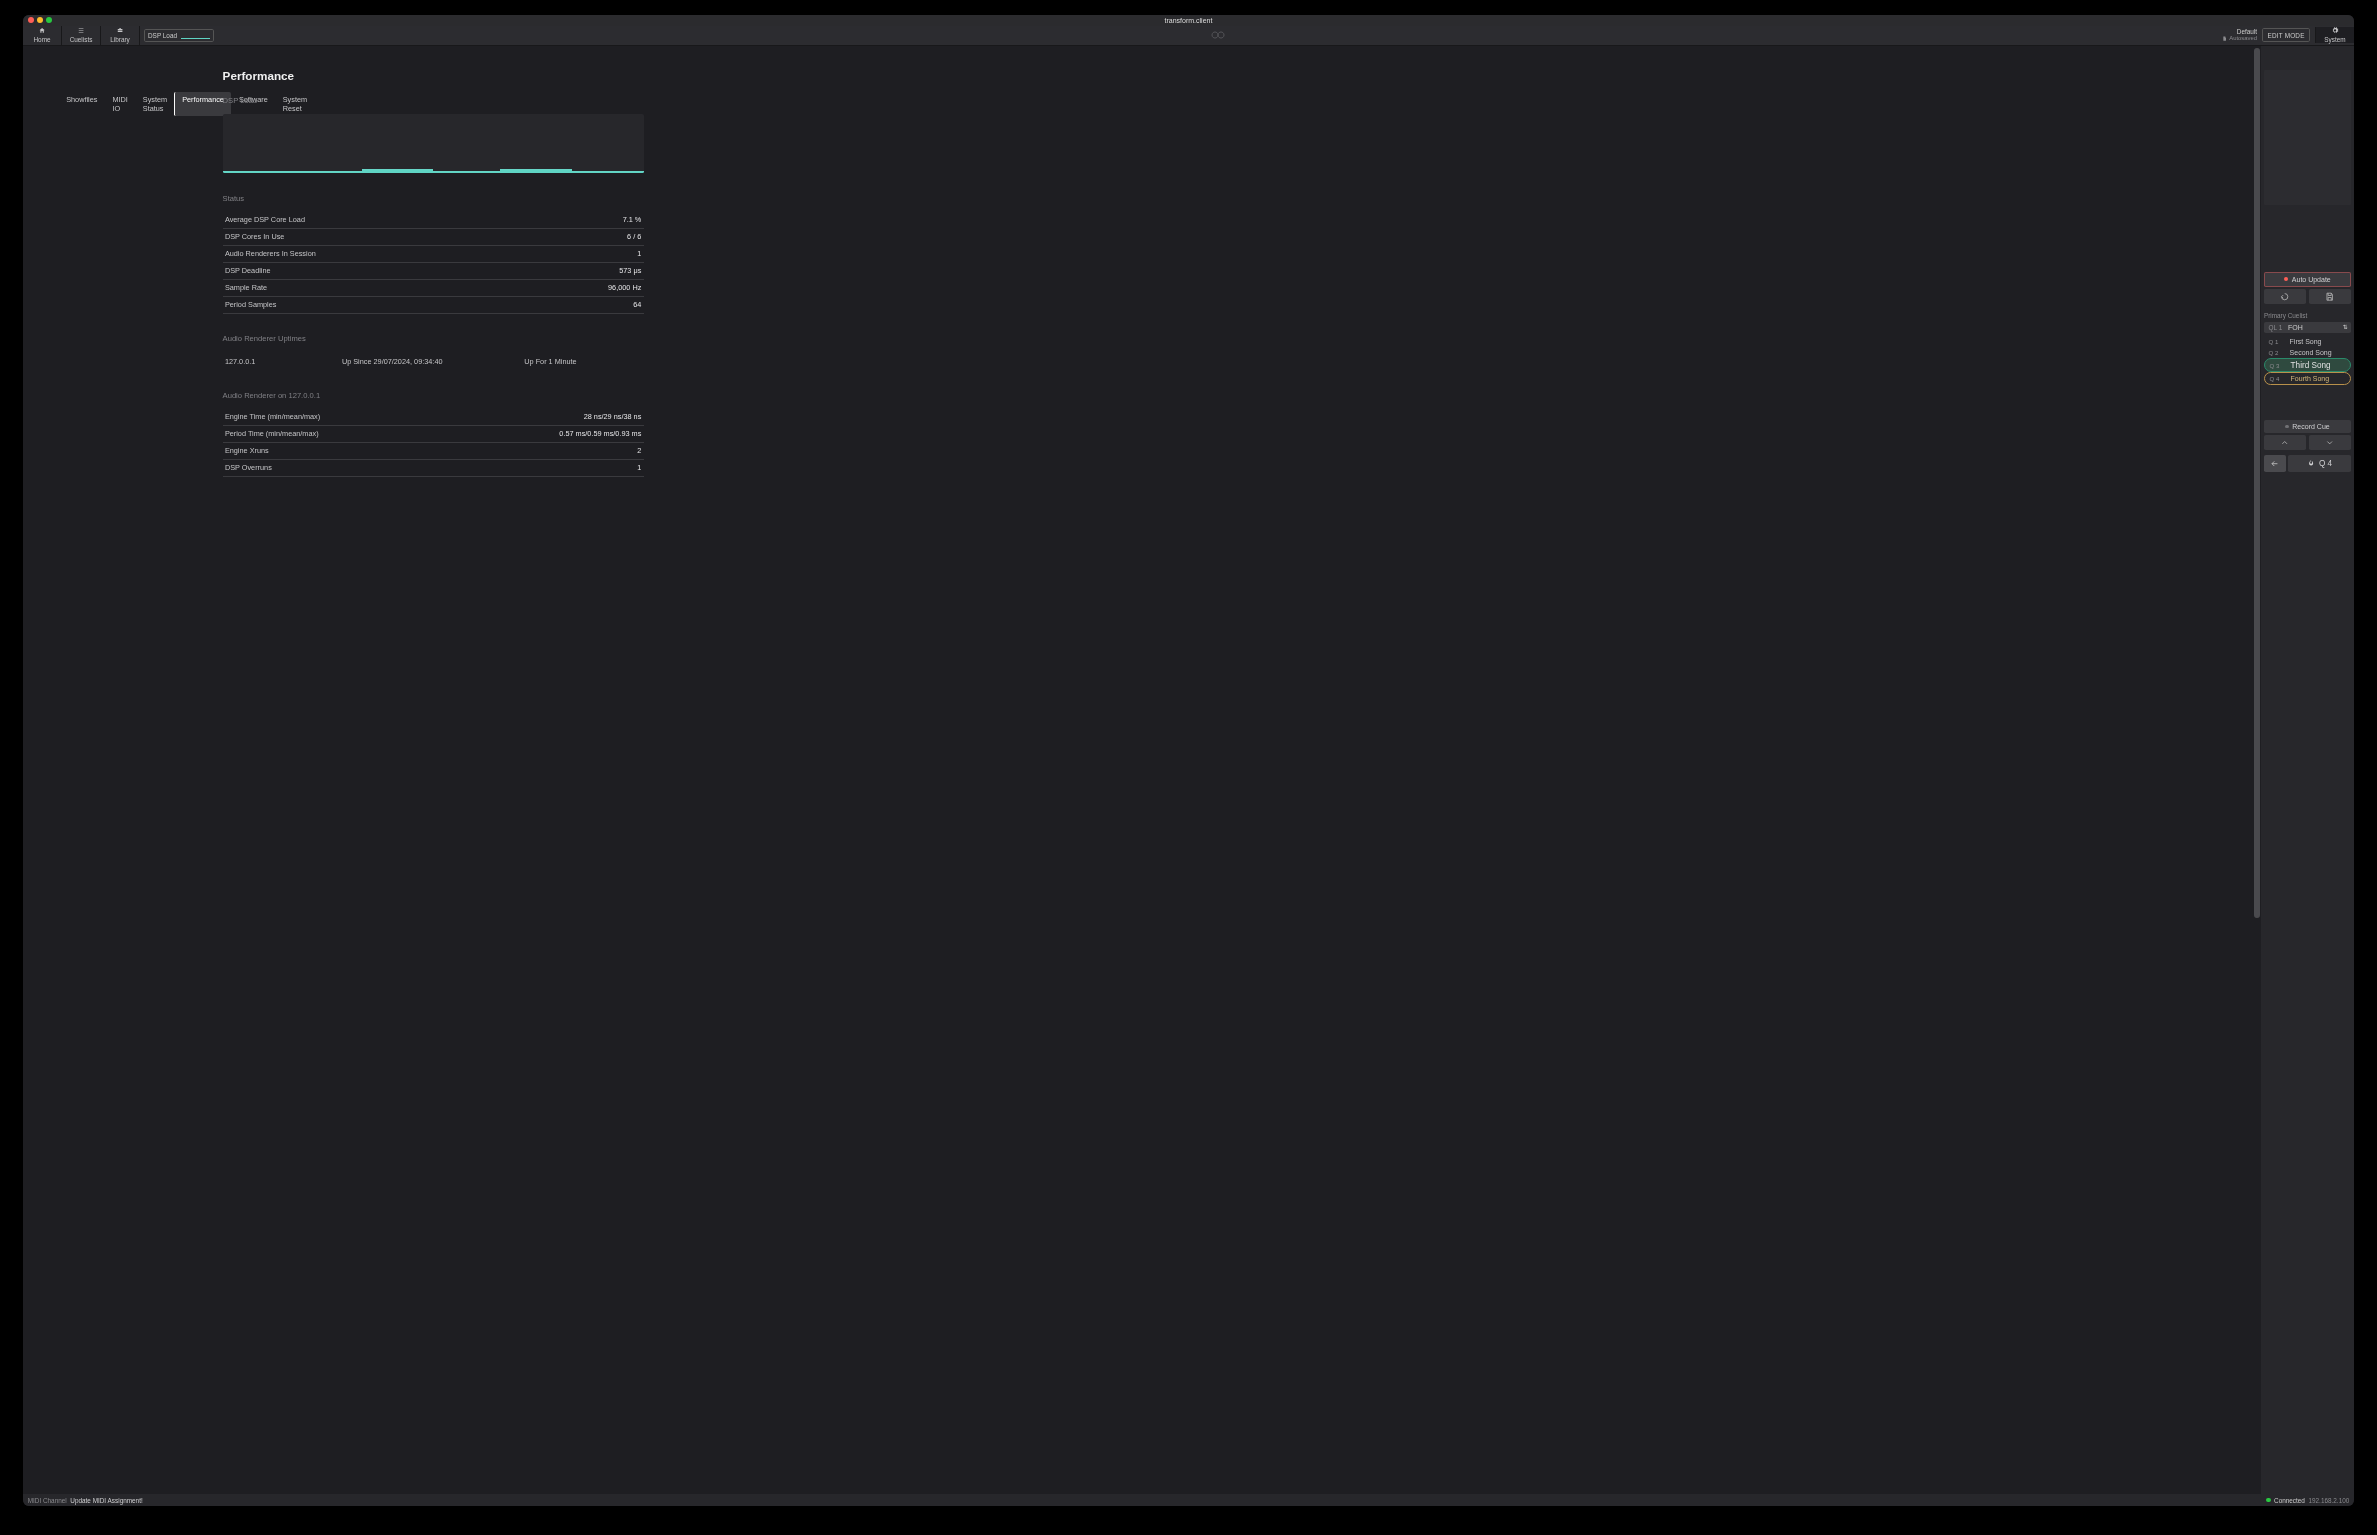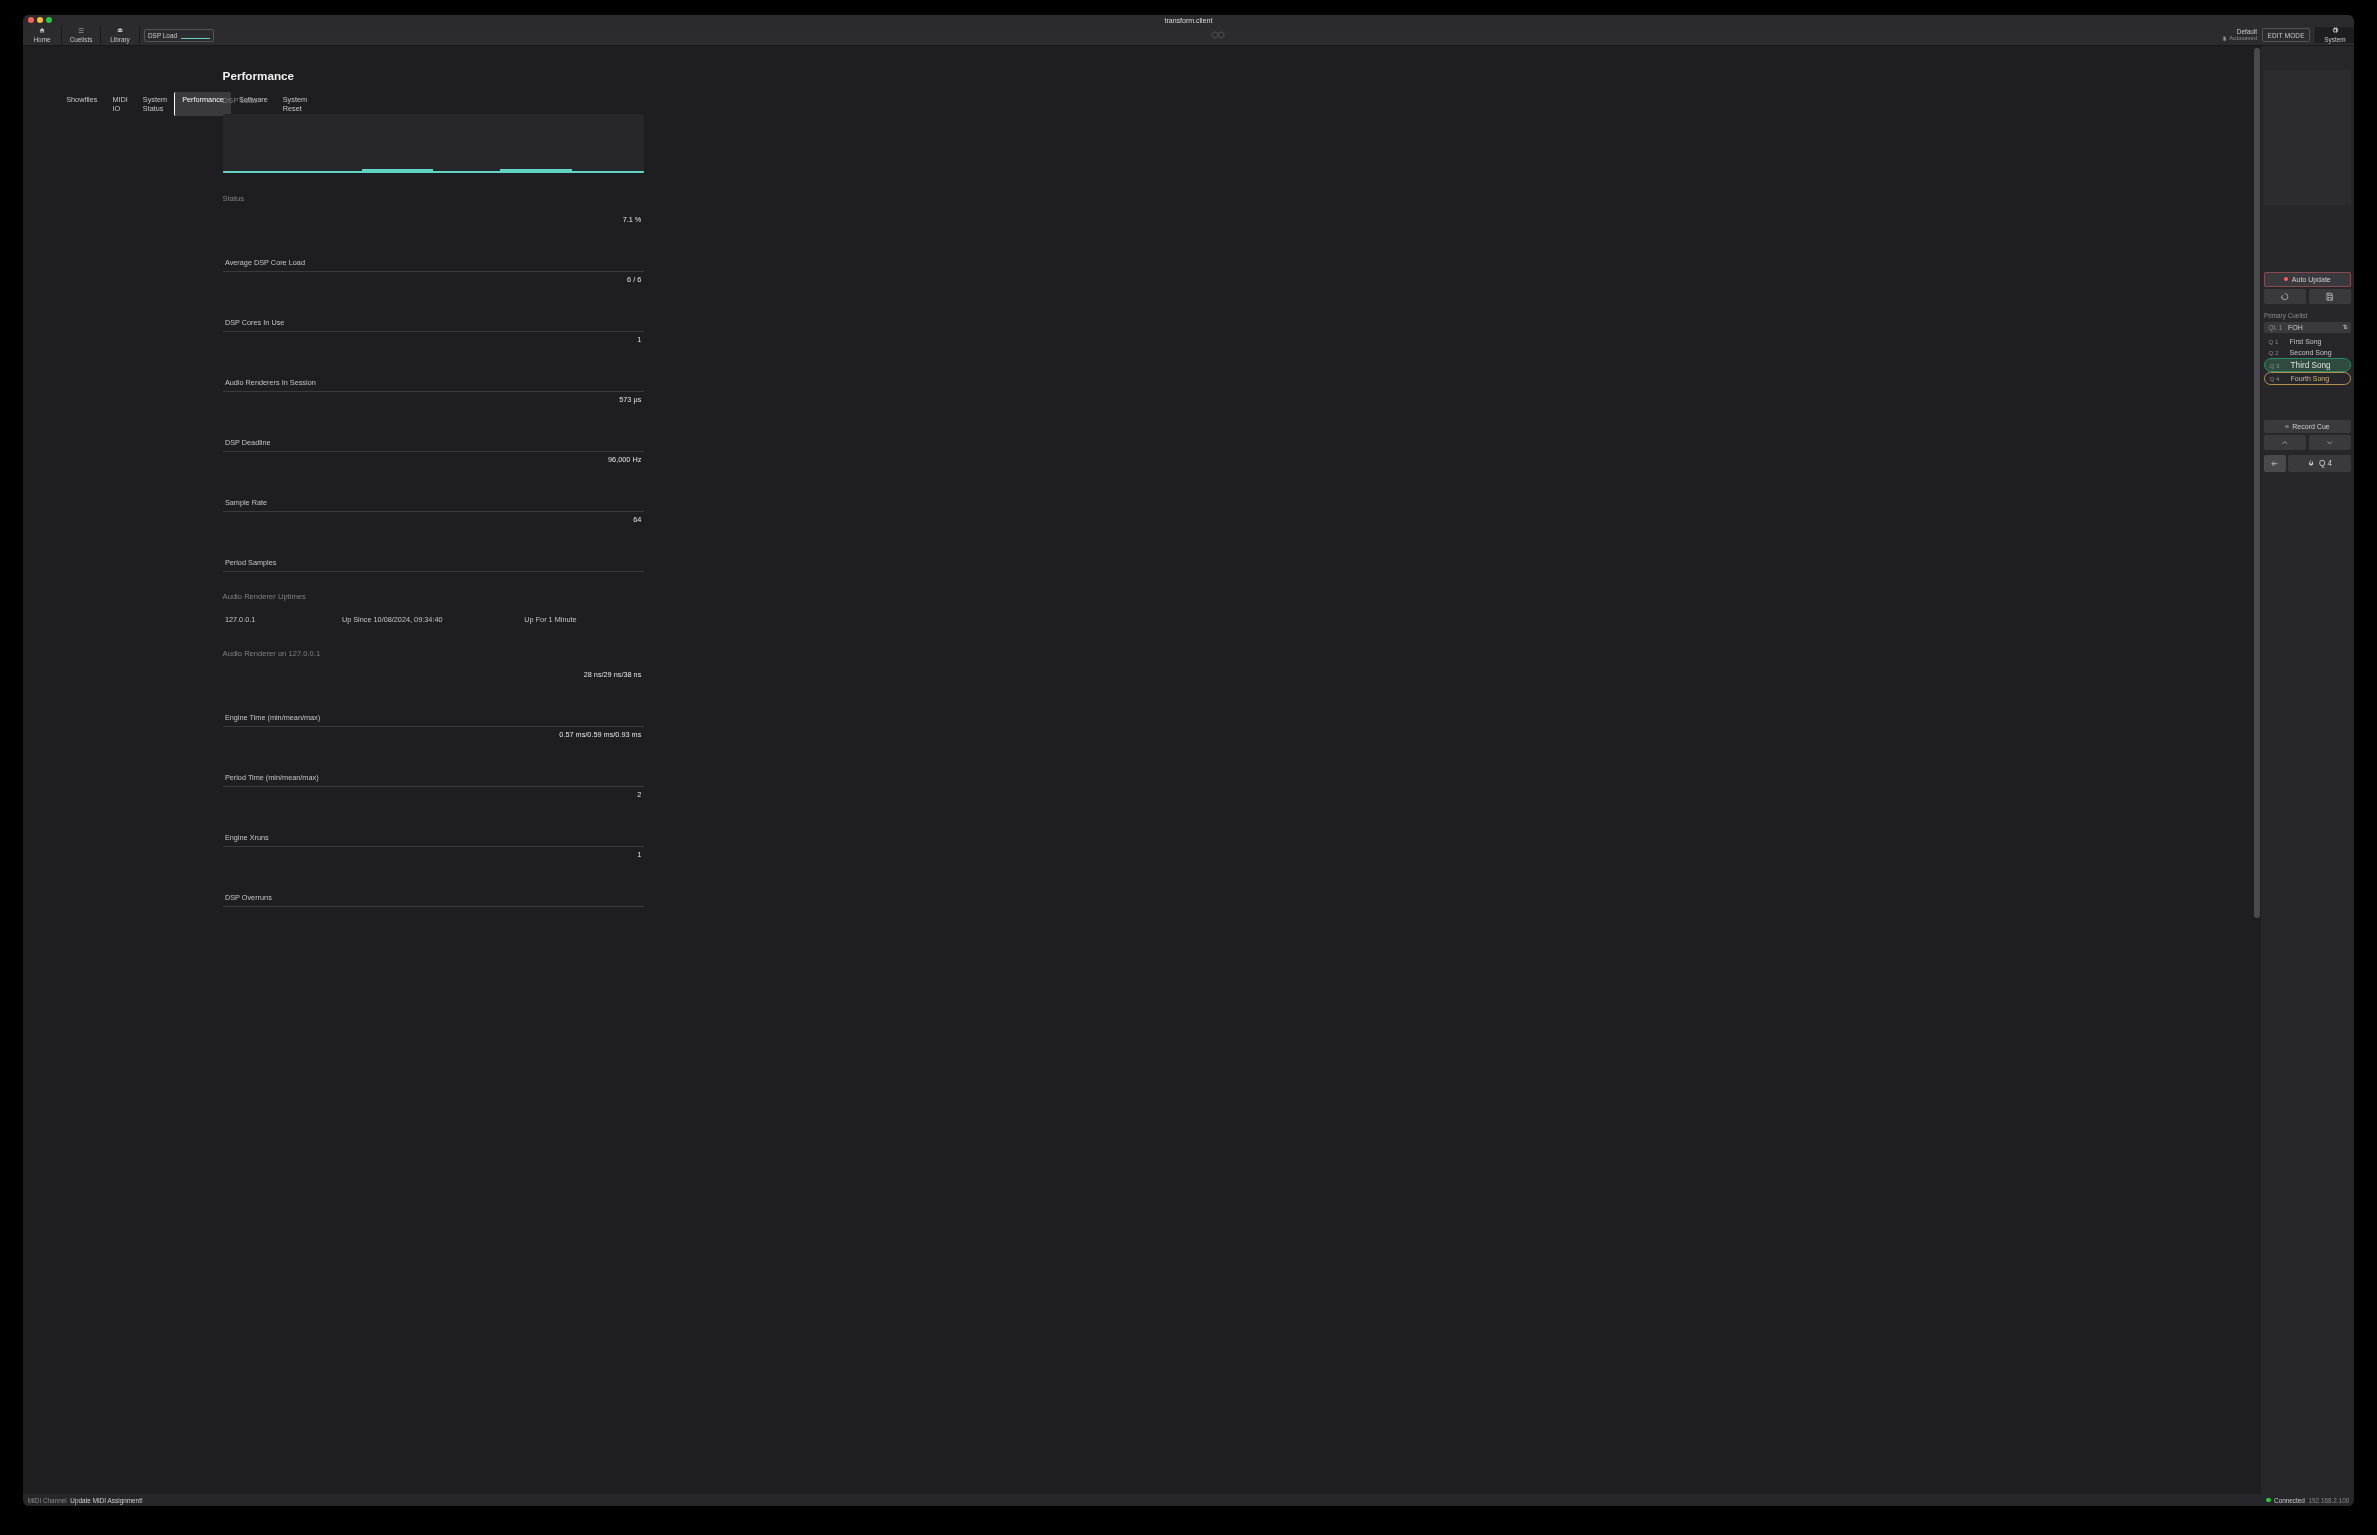--- a/index.html
+++ b/index.html
@@ -49,21 +49,21 @@
   h1 { font-size: 11.7px; font-weight: 600; color:#f0f0f0; margin-bottom: 14.6px;}
   h2 { font-size: 7.6px; font-weight: 500; color:#808085; margin: 20.5px 0 8.8px;}
   h2.first { margin-top:0;}
   
   .dsp-big { height: 59px; background:#27272b; border-radius:1.8px; position:relative; overflow:hidden; margin-top:8.8px;}
   .dsp-seg { position:absolute; bottom:0; height:4.7px; border-top:0.6px solid rgba(255,255,255,0.05);}
   .dsp-fill { position:absolute; bottom:0; left:0; right:0; height:2.3px; background:#5fd4c4;}
   
   .kv-list { }
   .kv { display:flex; justify-content:space-between; padding: 3.5px 2.3px; border-bottom:0.6px solid #3a3a3e; font-size:7.3px;}
-  .kv .k { color:#c5c5c7;margin-top:43px;}
+  .kv .k { color:#c5c5c7;}
   .kv .v { color:#e5e5e7;}
   
   .uptime-row { display:flex; padding: 4.7px 2.3px; font-size:7.3px; color:#c5c5c7;}
   .uptime-row .c1{flex:0 0 117px;}
   .uptime-row .c2{flex:1; text-align:left;}
   .uptime-row .c3{flex:0 0 117px; text-align:left;}
   
   .right-panel { width: 93px; background:#27272b; display:flex; flex-direction:column; padding:2.9px;}
   .preview-box { flex:0 0 auto; height: 135px; background:#2c2c30; border-radius:1.2px; margin:21.6px 0 67px;}
   
@@ -221,21 +221,21 @@
                 </div>
                 <div class="kv">
                   <span class="k">Period Samples</span>
                   <span class="v">64</span>
                 </div>
               </div>
 
           <h2>Audio Renderer Uptimes</h2>
           <div class="uptime-row">
             <div class="c1">127.0.0.1</div>
-            <div class="c2">Up Since 10/08/2024, 09:34:40</div>
+            <div class="c2">Up Since 29/07/2024, 09:34:40</div>
             <div class="c3">Up For 1 Minute</div>
           </div>
 
           <h2>Audio Renderer on 127.0.0.1</h2>
           <div class="kv-list" id="renderer-rows">
                 <div class="kv">
                   <span class="k">Engine Time (min/mean/max)</span>
                   <span class="v">28 ns/29 ns/38 ns</span>
                 </div>
                 <div class="kv">

